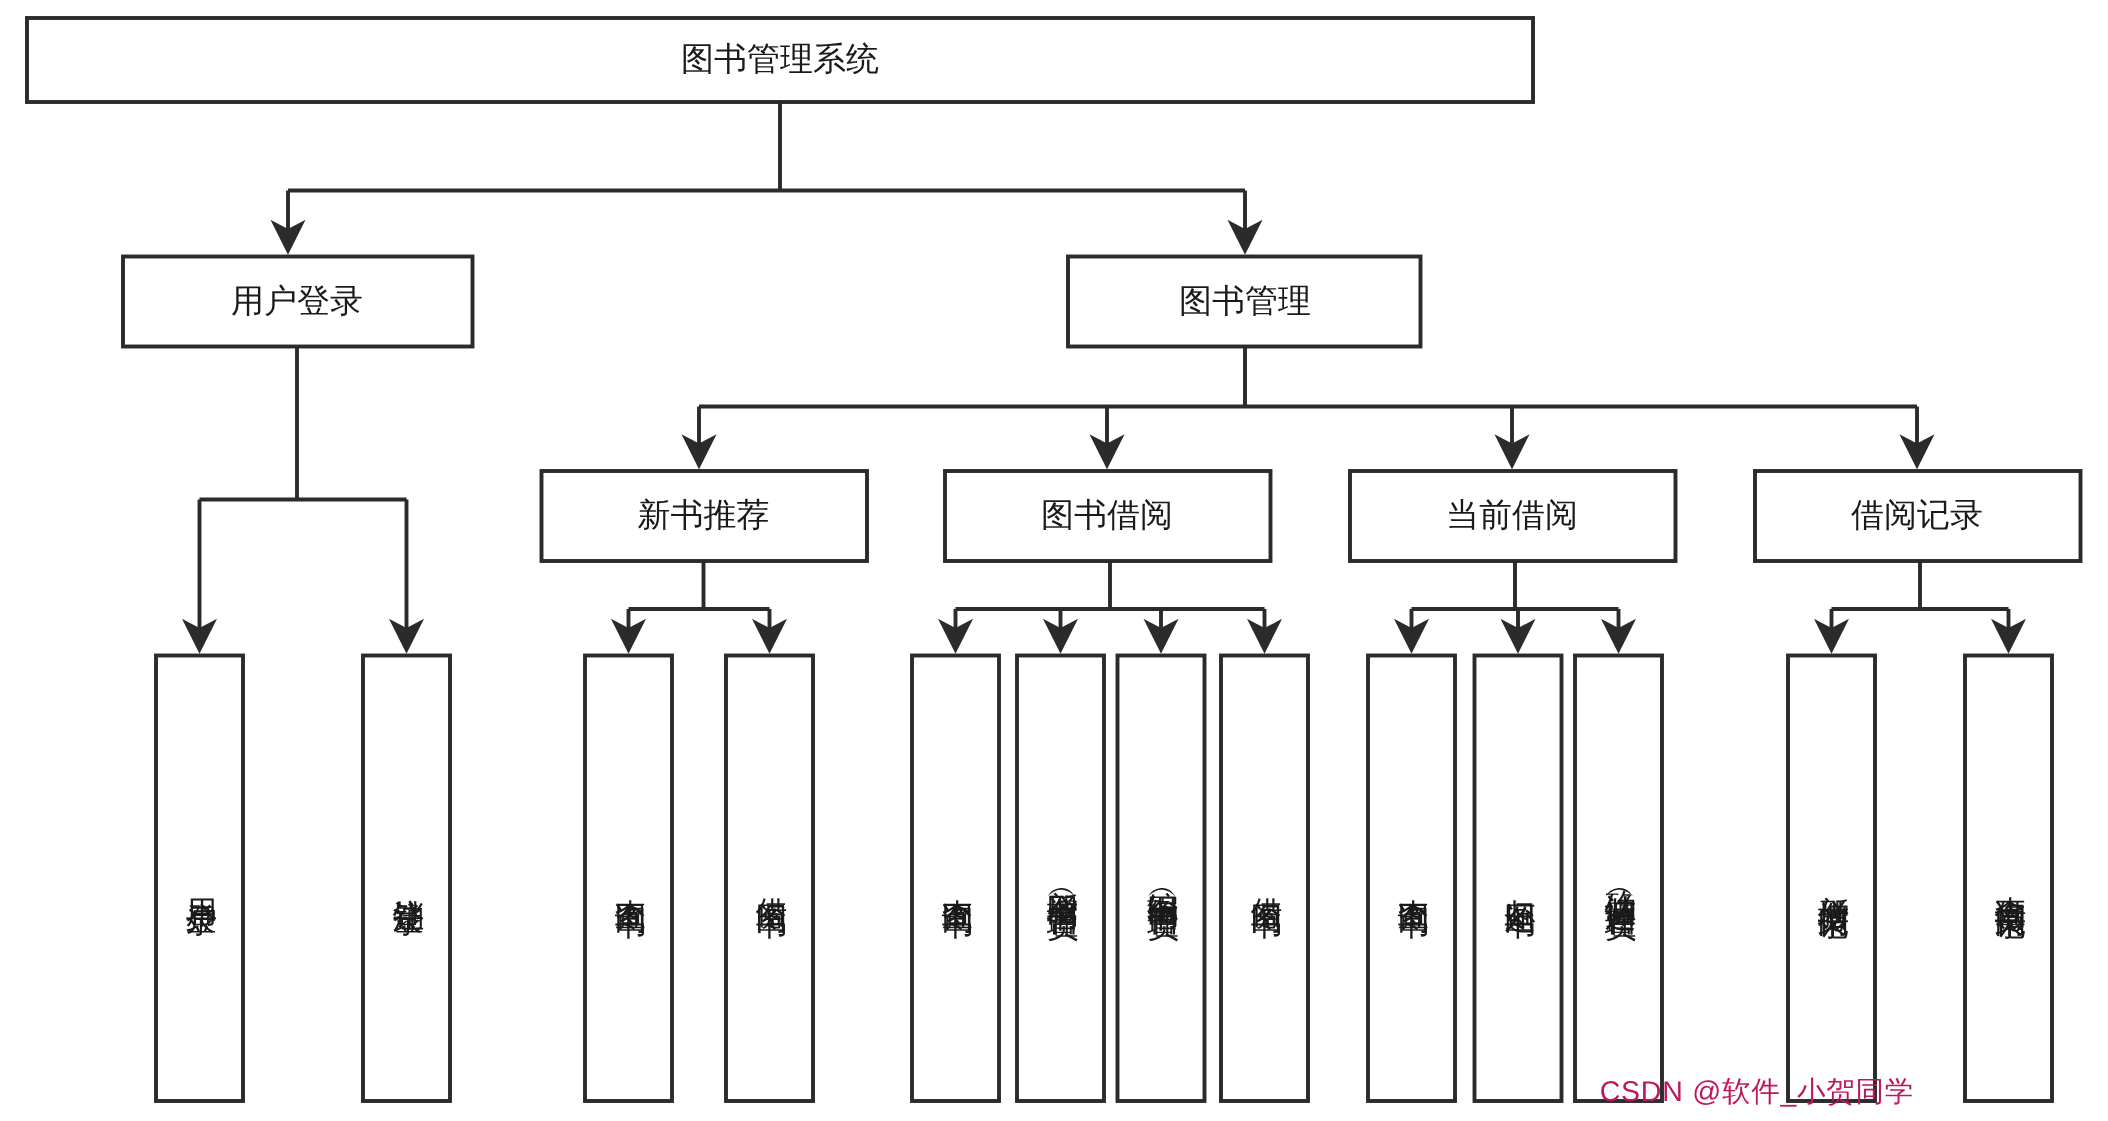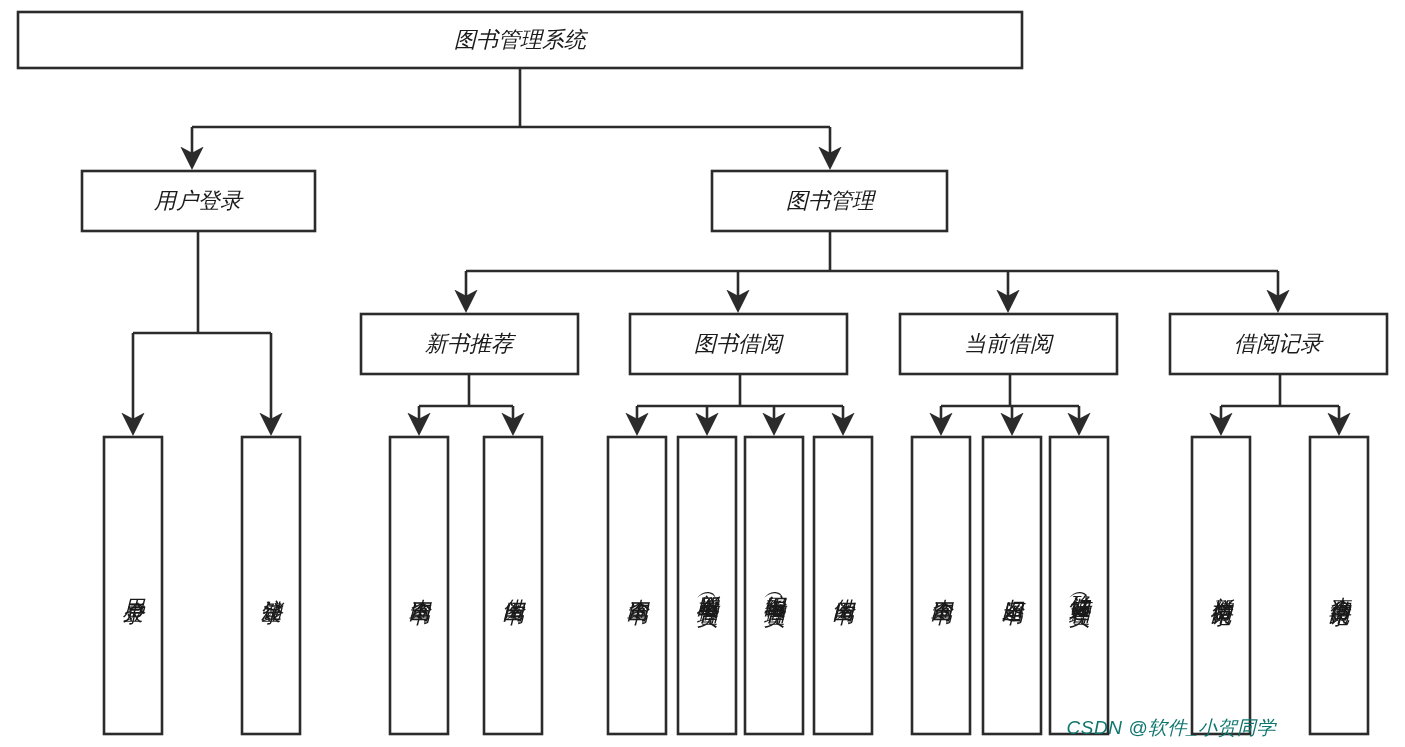--- a/index.html
+++ b/index.html
@@ -11,21 +11,20 @@
     width: 1405px;
     height: 747px;
     font-family: "Liberation Sans", "DejaVu Sans", sans-serif;
     overflow: hidden;
   }
   #diagram-root {
     position: relative;
     width: 1284px;
     height: 747px;
     background: #ffffff;
-    font-style: italic;
   }
   svg#tree-svg {
     position: absolute;
     left: 0;
     top: 0;
     width: 1405px;
     height: 747px;
     display: block;
   }
   .node-box {
@@ -66,21 +65,21 @@
     white-space: nowrap;
     pointer-events: none;
     user-select: none;
   }
   .watermark {
     position: absolute;
     right: 8px;
     bottom: 6px;
     font-family: "Liberation Sans", "DejaVu Sans", sans-serif;
     font-size: 19px;
-    color: #0f766e;
+    color: #be185d;
     white-space: nowrap;
     letter-spacing: 0.5px;
   }
 </style>
 </head>
 <body>
 
 <div id="diagram-root">
 
   <svg id="tree-svg" viewBox="0 0 1405 747">

